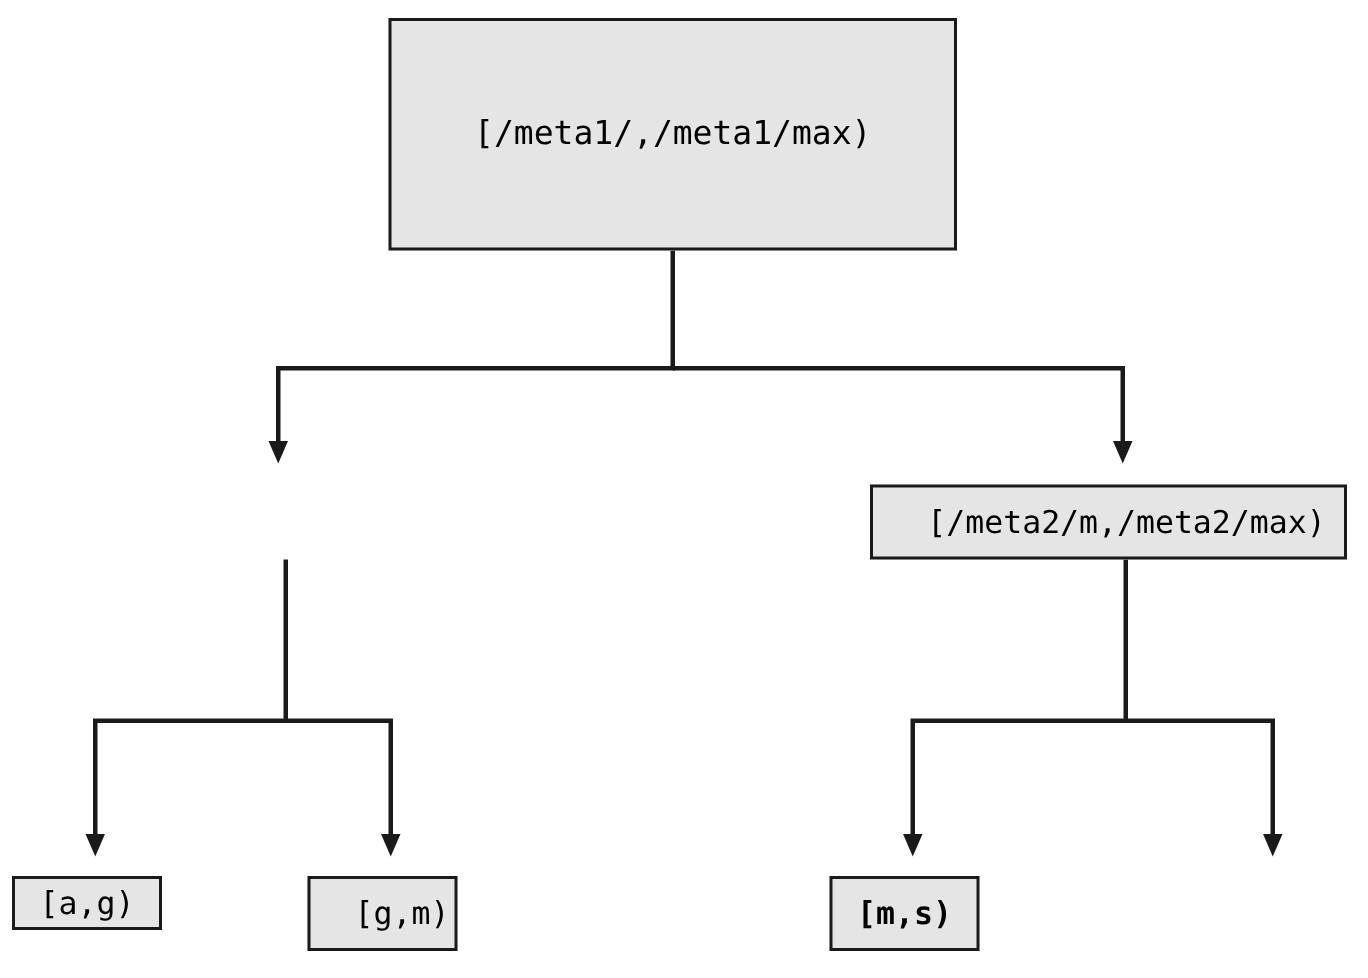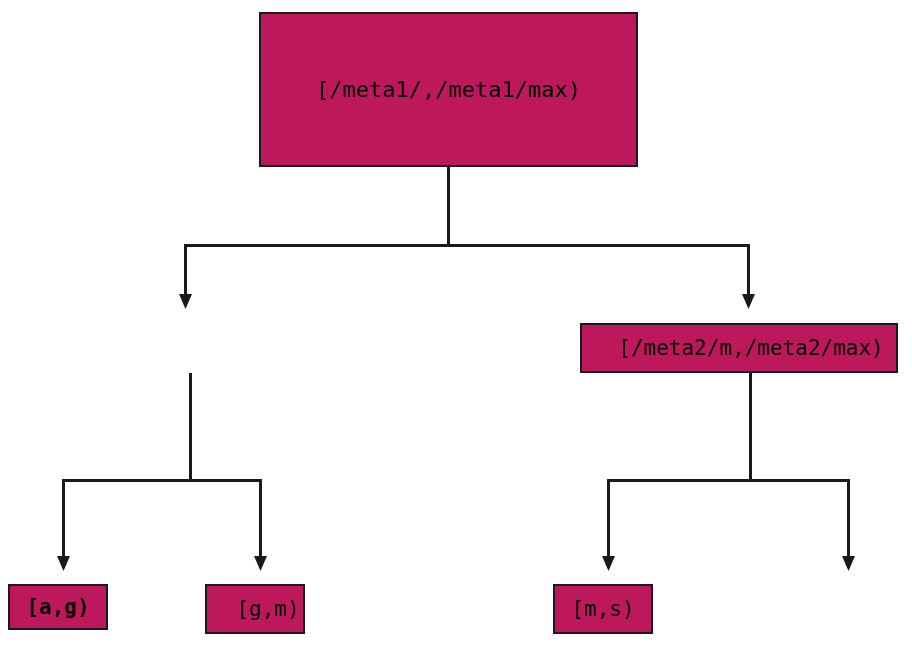--- a/index.html
+++ b/index.html
@@ -22,21 +22,21 @@
     position: absolute;
     left: 0;
     top: 0;
     width: 912px;
     height: 652px;
     pointer-events: none;
   }
   .node {
     position: absolute;
     box-sizing: border-box;
-    background: #be185d;
+    background: #e5e5e5;
     border: 2px solid #1a1a1a;
     display: flex;
     align-items: center;
     justify-content: center;
     text-align: center;
   }
   .node-label {
     font-family: "DejaVu Sans Mono", "Liberation Mono", monospace;
     color: #000000;
     white-space: pre;
@@ -83,26 +83,26 @@
 
   <div class="node node-root" style="left:259px; top:12px; width:379px; height:155px;">
     <span class="node-label">[/meta1/,/meta1/max)</span>
   </div>
 
 
   <div class="node node-mid" style="left:580px; top:323px; width:318px; height:50px;padding-left:24px;">
     <span class="node-label">[/meta2/m,/meta2/max)</span>
   </div>
 
-  <div class="node node-leaf" style="left:8px; top:584px; width:100px; height:46px;font-weight:bold;">
+  <div class="node node-leaf" style="left:8px; top:584px; width:100px; height:36px;">
     <span class="node-label">[a,g)</span>
   </div>
 
   <div class="node node-leaf" style="left:205px; top:584px; width:100px; height:50px;padding-left:26px;">
     <span class="node-label">[g,m)</span>
   </div>
 
-  <div class="node node-leaf" style="left:553px; top:584px; width:100px; height:50px;">
+  <div class="node node-leaf" style="left:553px; top:584px; width:100px; height:50px;font-weight:bold;">
     <span class="node-label">[m,s)</span>
   </div>
 
 
 </div>
 
 </body></html>

